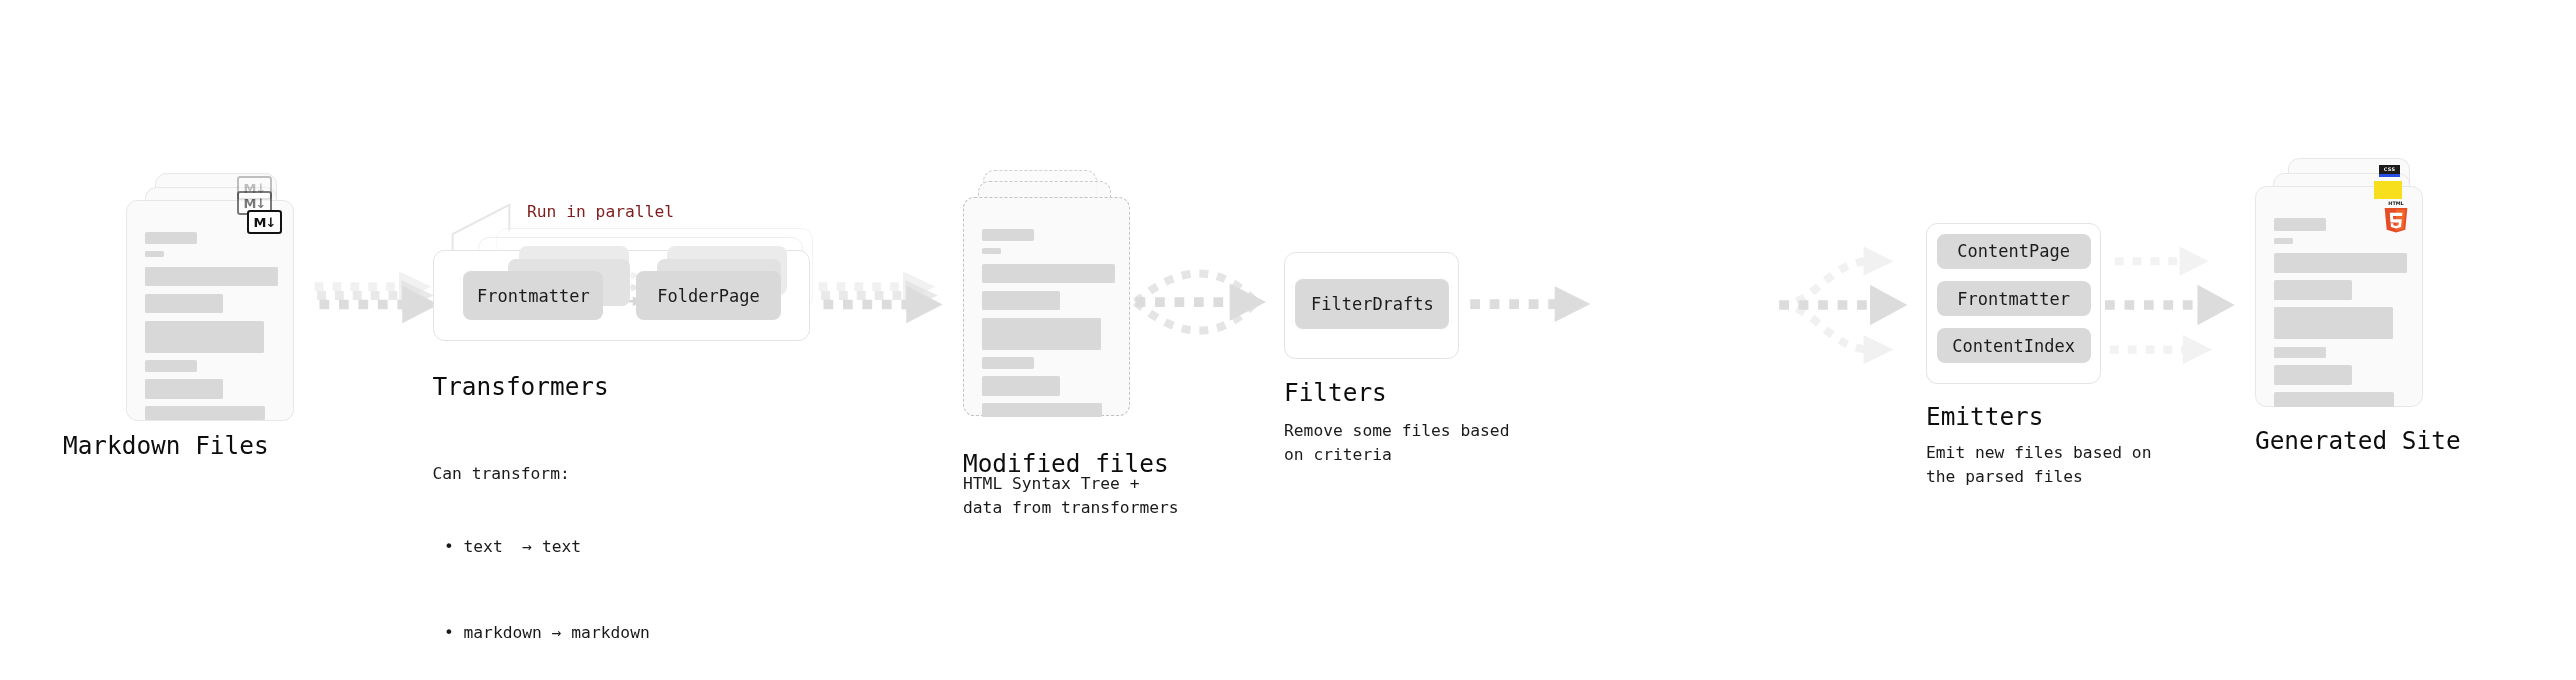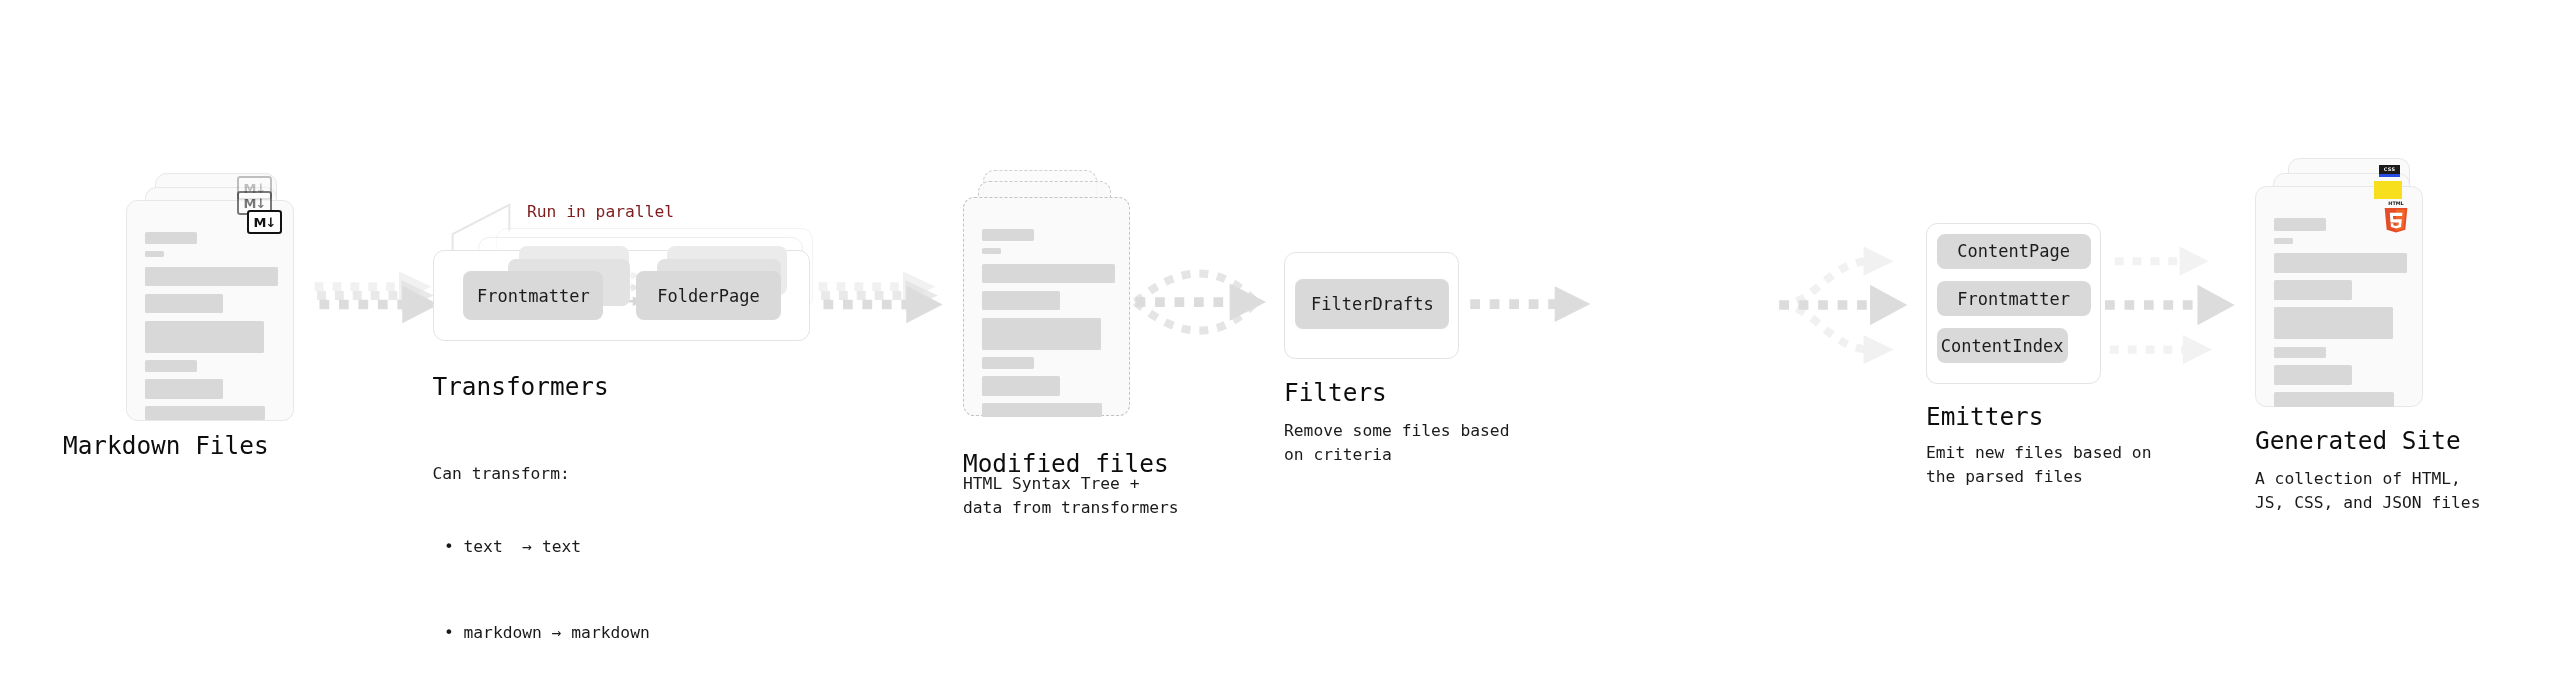--- a/index.html
+++ b/index.html
@@ -300,21 +300,21 @@
     <g>
       <line x1="4" y1="90" x2="120" y2="90" stroke="#dcdcdc" stroke-width="12" stroke-dasharray="12 12"></line>
       <polygon points="116,65 162,90 116,115" fill="#dcdcdc"></polygon>
     </g>
   </svg>
 
   <div class="node" style="left:1926px; top:223px;">
     <div class="cbox" style="left:0px; top:0px; width:175px; height:161px;"></div>
     <div class="chip" style="left:10.6px; top:10.6px; width:154px; height:35px;">ContentPage</div>
     <div class="chip" style="left:10.6px; top:58px; width:154px; height:35px;">Frontmatter</div>
-    <div class="chip" style="left:10.6px; top:105px; width:131px; height:35px;">ContentIndex</div>
+    <div class="chip" style="left:10.6px; top:105px; width:154px; height:35px;">ContentIndex</div>
     <div class="title" style="left:0px; top:179px;">Emitters</div>
     <div class="sub" style="left:0px; top:218px;">Emit new files based on
 the parsed files</div>
   </div>
 
   <svg style="left:2105px; top:232px;" width="146" height="146" viewBox="0 0 180 180">
     <g opacity="0.5">
       <line x1="12" y1="36" x2="96" y2="36" stroke="#e6e6e6" stroke-width="10" stroke-dasharray="11 11"></line>
       <polygon points="92,18 128,36 92,54" fill="#e6e6e6"></polygon>
     </g>
@@ -350,18 +350,16 @@
       <div class="badge-html5" style="left:127px; top:41px;">
         <svg width="28" height="34" viewBox="0 0 34 42">
           <text x="17" y="7" font-size="6" font-weight="bold" text-anchor="middle" font-family="DejaVu Sans, sans-serif" fill="#1b1b1b">HTML</text>
           <path d="M3,11 L31,11 L28.5,38 L17,41.5 L5.5,38 Z" fill="#e44d26"></path>
           <path d="M17,13 L28.5,13 L26.4,36.6 L17,39.5 Z" fill="#f16529"></path>
           <path d="M9,17 L25,17 L24.6,21 L13.3,21 L13.6,25 L24.2,25 L23.2,34.6 L17,36.4 L10.8,34.6 L10.4,30 L13.6,30 L13.8,32.4 L17,33.3 L20.2,32.4 L20.5,29 L10.2,29 L9.3,17 Z" fill="#ffffff"></path>
         </svg>
       </div>
     </div>
     <div class="title" style="left:0px; top:268px;">Generated Site</div>
-    <div class="sub" style="left:0px; top:309px;">A collection of HTML,
-JS, CSS, and JSON files</div>
   </div>
 
 </div>
 
 
 </body></html>

